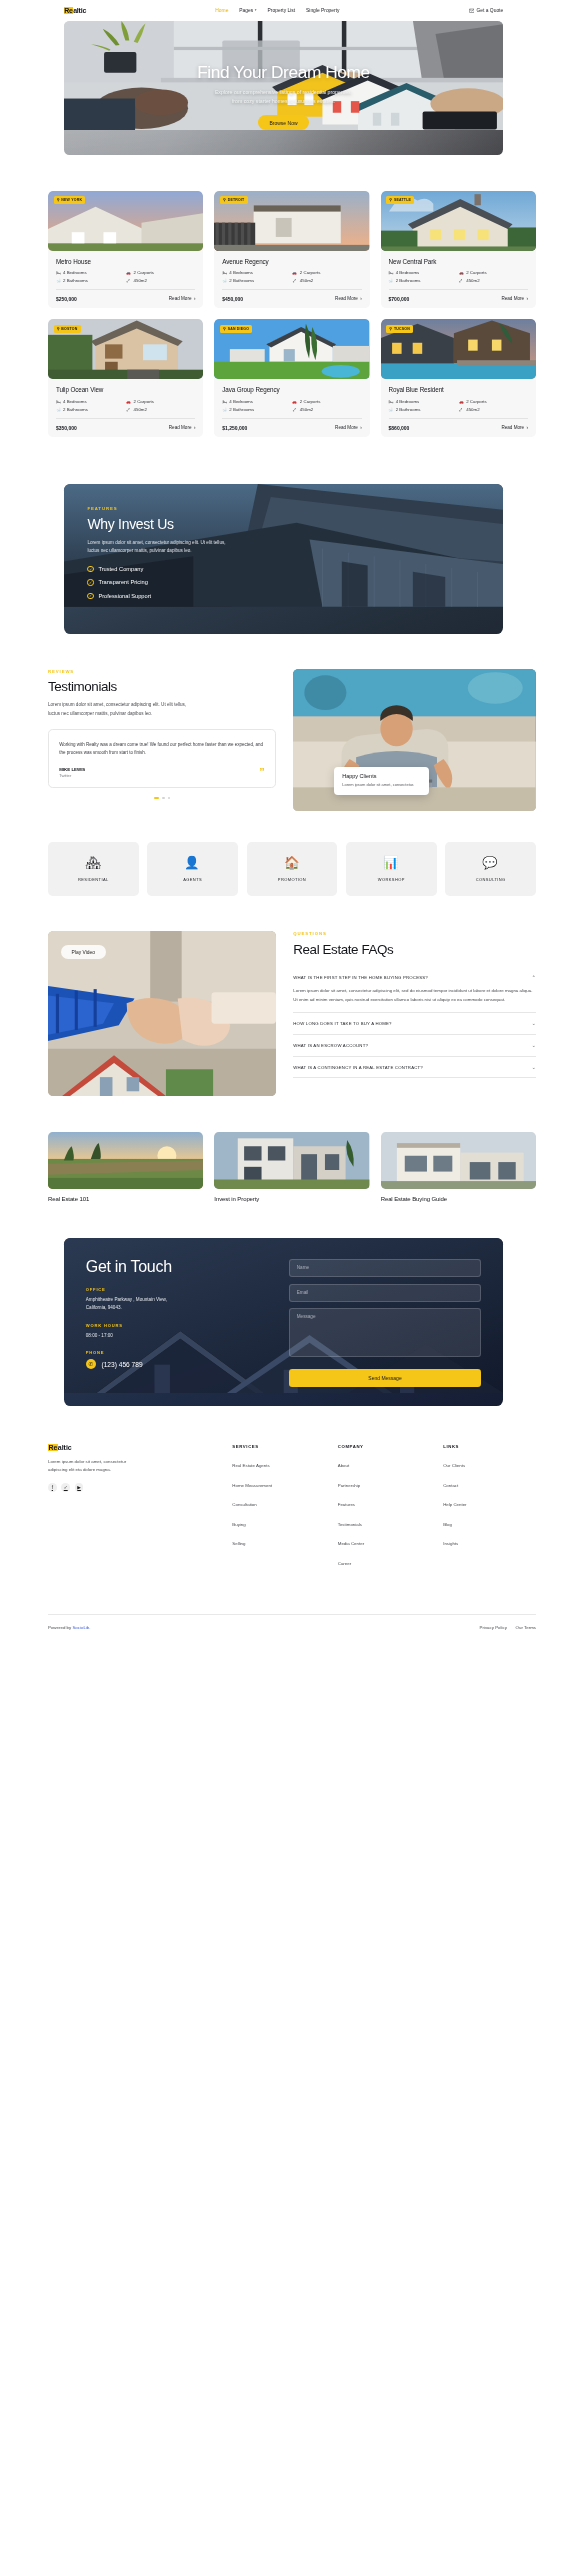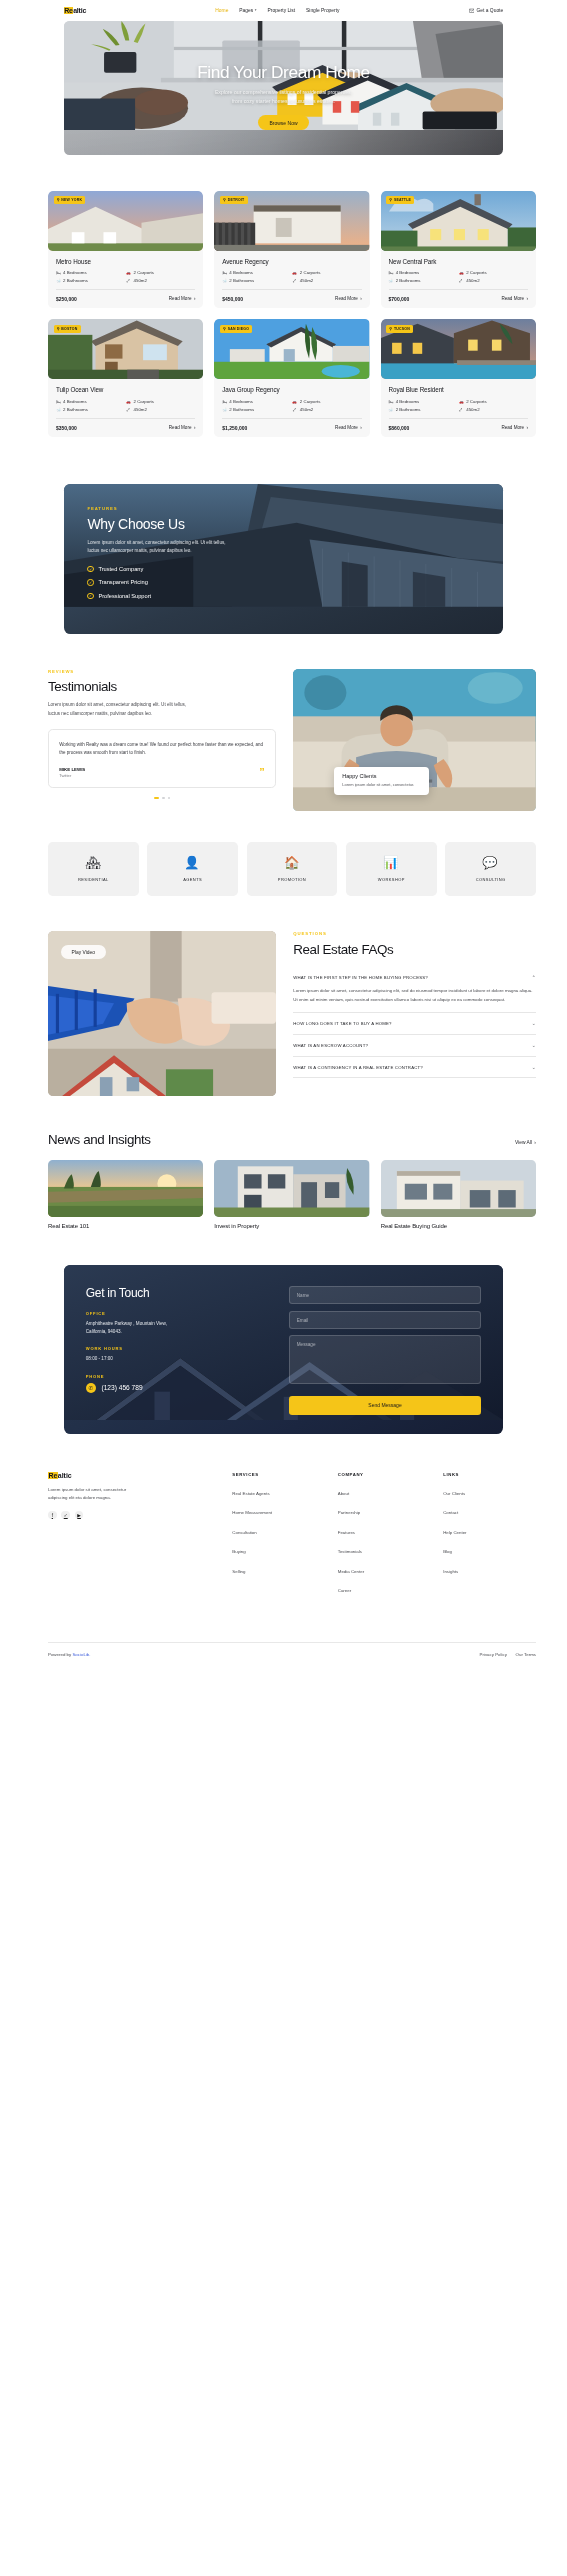--- a/index.html
+++ b/index.html
@@ -385,21 +385,21 @@
     border-radius: 6.3px;
     overflow: hidden;
     position: relative;
     background: linear-gradient(150deg,#2a3950 0%,#223049 40%,#1b2640 70%,#151d33 100%);
     padding: 20.5px 22px 19px;
   }
   .contact-art { position: absolute; inset: 0; }
   .contact-inner { position: relative; display: flex; gap: 22px; z-index: 4; }
   .contact-left { width: 181px; }
   .contact h2 {
-    font-size: 12px;
+    font-size: 16px;
     color: #fff;
     font-weight: 500;
     letter-spacing: -0.3px;
     margin-bottom: 11px;
   }
   .c-block { margin-bottom: 10.2px; }
   .c-lbl {
     font-size: 4.1px;
     letter-spacing: 0.8px;
     color: #f5c518;
@@ -910,21 +910,21 @@
           <path d="M560 124 L560 190"></path>
           <path d="M600 130 L600 190"></path>
           <path d="M640 136 L640 190"></path>
       </g>
       <path d="M430 120 L470 126 L470 190 L430 190 Z" fill="#1c2531" opacity=".7"></path>
       <path d="M540 136 L590 144 L590 190 L540 190 Z" fill="#1c2531" opacity=".6"></path>
       <path d="M0 140 L200 112 L200 190 L0 190 Z" fill="#1a222d"></path>
     </svg>
     <div class="why-inner">
       <div class="eyebrow">FEATURES</div>
-      <h2>Why Choose Us</h2>
+      <h2>Why Invest Us</h2>
       <p><span>Lorem ipsum dolor sit amet, consectetur adipiscing elit. Ut elit tellus,</span><br><span>luctus nec ullamcorper mattis, pulvinar dapibus leo.</span></p>
       <div class="feat">
           <span class="chk">✓</span>
           <span>Trusted Company</span>
         </div>
       <div class="feat">
           <span class="chk">✓</span>
           <span>Transparent Pricing</span>
         </div>
       <div class="feat">
@@ -1054,27 +1054,20 @@
       <div class="faq-item">
         <div class="faq-q">
           <span>WHAT IS A CONTINGENCY IN A REAL ESTATE CONTRACT?</span>
           <span class="chev">⌄</span>
         </div>
       </div>
     </div>
   </div>
 
   <div class="container news">
-    <div class="sec-head">
-      <div class="sec-title">News and Insights</div>
-      <a href="#" class="view-all">
-          <span>View All</span>
-          <span>›</span>
-        </a>
-    </div>
     <div class="news-grid">
       <div>
         <div class="news-img">
           <svg style="width:100%;height:100%" viewBox="0 0 196 72" preserveAspectRatio="none">
               <defs>
                 <linearGradient id="n1" x1="0" y1="0" x2="0" y2="1">
                   <stop offset="0" stop-color="#8fb0cf"></stop>
                   <stop offset="0.55" stop-color="#f2c98a"></stop>
                   <stop offset="1" stop-color="#e0a86a"></stop>
                 </linearGradient>

